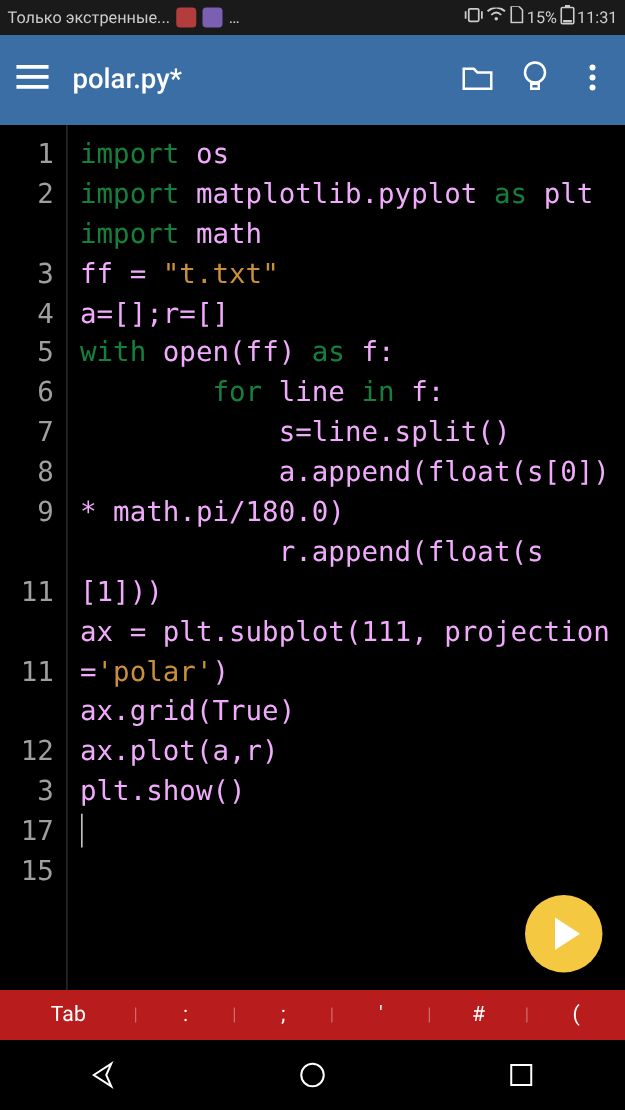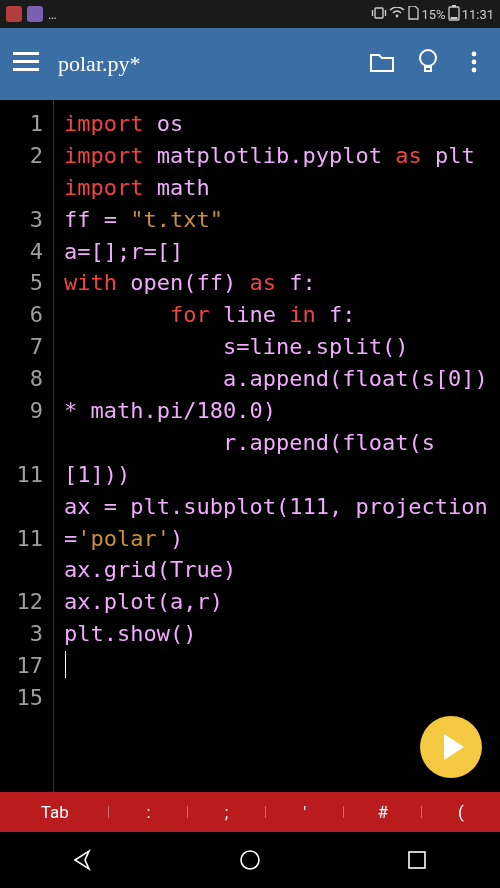--- a/index.html
+++ b/index.html
@@ -9,32 +9,32 @@
   .statusbar { height: 28px; background: #1a1a1a; color: #ccc; display: flex; align-items: center; font-size: 13px; padding: 0 6px; }
   .statusbar .left { flex: 1; display: flex; align-items: center; gap: 5px; }
   .statusbar .right { display: flex; align-items: center; gap: 2px; }
   .sb-glyph { font-size: 13px; color: #ccc; }
   .sb-dot { width: 16px; height: 16px; border-radius: 3px; display: inline-block; }
 
   
   .appheader { height: 72px; background: #3a6ea5; color: #fff; display: flex; align-items: center; padding: 0 12px; gap: 18px; }
   .hamburger, .hdr-icon { width: 28px; text-align: center; }
   .hamburger svg, .hdr-icon svg { fill: #fff; }
-  .title-block { flex: 1; min-width: 0; font-family: Liberation Serif, serif; }
+  .title-block { flex: 1; min-width: 0; }
   .title-main { font-size: 22px; font-weight: 500; line-height: 1.1; white-space: nowrap; overflow: hidden; text-overflow: ellipsis; }
   .title-sub { font-size: 15px; color: #d3e1f0; line-height: 1.2; white-space: nowrap; overflow: hidden; text-overflow: ellipsis; }
 
   
   .editor { height: calc(100% - 28px - 72px - 40px - 56px); background: #000; color: #fff; font-family: 'DejaVu Sans Mono', Menlo, Consolas, monospace; font-size: 22px; line-height: 1.45; display: flex; position: relative; overflow: hidden; }
   .gutter { width: 54px; color: #9f9f9f; text-align: right; padding: 8px 10px 8px 0; user-select: none; border-right: 1px solid #333; }
   .gutter div { height: 1.45em; }
   .gutter .wrap { height: 1.45em; }
   .code { flex: 1; padding: 8px 6px 8px 10px; white-space: pre-wrap; word-break: break-all; }
   .code-line { min-height: 1.45em; }
-  .kw { color: #ef4444; }
+  .kw { color: #15803d; }
   .str { color: #c98f3a; }
   .id, .plain { color: #f0abfc; }
   .cursor { display: inline-block; width: 1px; height: 1.25em; background: #fff; vertical-align: text-bottom; animation: blink 1s step-end infinite; margin-left: 1px;}
   @keyframes blink { 50% { opacity: 0; } }
 
   
   .fab { position: absolute; right: 18px; bottom: 110px; width: 62px; height: 62px; border-radius: 50%; background: #f5c842; display: flex; align-items: center; justify-content: center; box-shadow: 0 4px 10px rgba(0,0,0,.5); }
   .fab .play { width: 0; height: 0; border-left: 20px solid #fff; border-top: 13px solid transparent; border-bottom: 13px solid transparent; margin-left: 5px; }
 
   
@@ -46,20 +46,21 @@
   
   .navbar { height: 56px; background: #000; display: flex; align-items: center; justify-content: space-around; }
   .navbtn svg { stroke: #fff; fill: none; stroke-width: 2; }
   .navbtn { width: 40px; height: 40px; display: flex; align-items: center; justify-content: center; }
 </style>
 </head>
 <body>
 
 <div class="statusbar">
   <div class="left">
+    <span>Только экстренные...</span>
     <span class="sb-dot" style="background:#b33c3c"></span>
     <span class="sb-dot" style="background:#7a5fb3"></span>
     <span class="sb-glyph">…</span>
   </div>
   <div class="right">
     <span class="sb-glyph">
       <svg width="16" height="14" viewBox="0 0 16 14">
           <rect x="4" y="2" width="8" height="10" rx="1" fill="none" stroke="#ccc" stroke-width="1.4"></rect>
           <line x1="1.5" y1="4" x2="1.5" y2="10" stroke="#ccc" stroke-width="1.4"></line>
           <line x1="14.5" y1="4" x2="14.5" y2="10" stroke="#ccc" stroke-width="1.4"></line>

